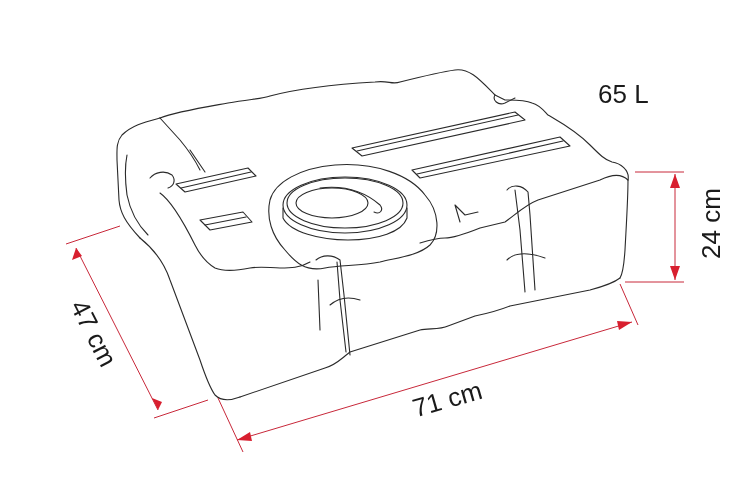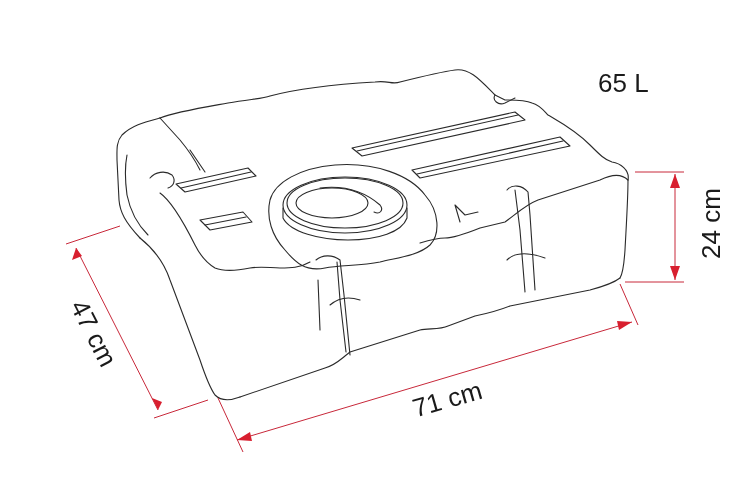--- a/index.html
+++ b/index.html
@@ -91,19 +91,19 @@
   </g>
   <g>
     <line class="dim" x1="635" y1="172" x2="684" y2="172"></line>
     <line class="dim" x1="625" y1="282" x2="684" y2="282"></line>
     <line class="dim" x1="675" y1="174" x2="675" y2="280"></line>
     <polygon class="arrow" points="675,174 670,188 680,188"></polygon>
     <polygon class="arrow" points="675,280 670,266 680,266"></polygon>
   </g>
 </svg>
 
-<div class="label" style="left:598px; top:68px;">65 L</div>
+<div class="label" style="left:598px; top:79px;">65 L</div>
 
 <div class="label" style="left:676px; top:208px; transform: rotate(-90deg);">24 cm</div>
 
 <div class="label" style="left:58px; top:318px; transform: rotate(63deg);">47 cm</div>
 
 <div class="label" style="left:412px; top:384px; transform: rotate(-16deg);">71 cm</div>
 
 </body></html>

